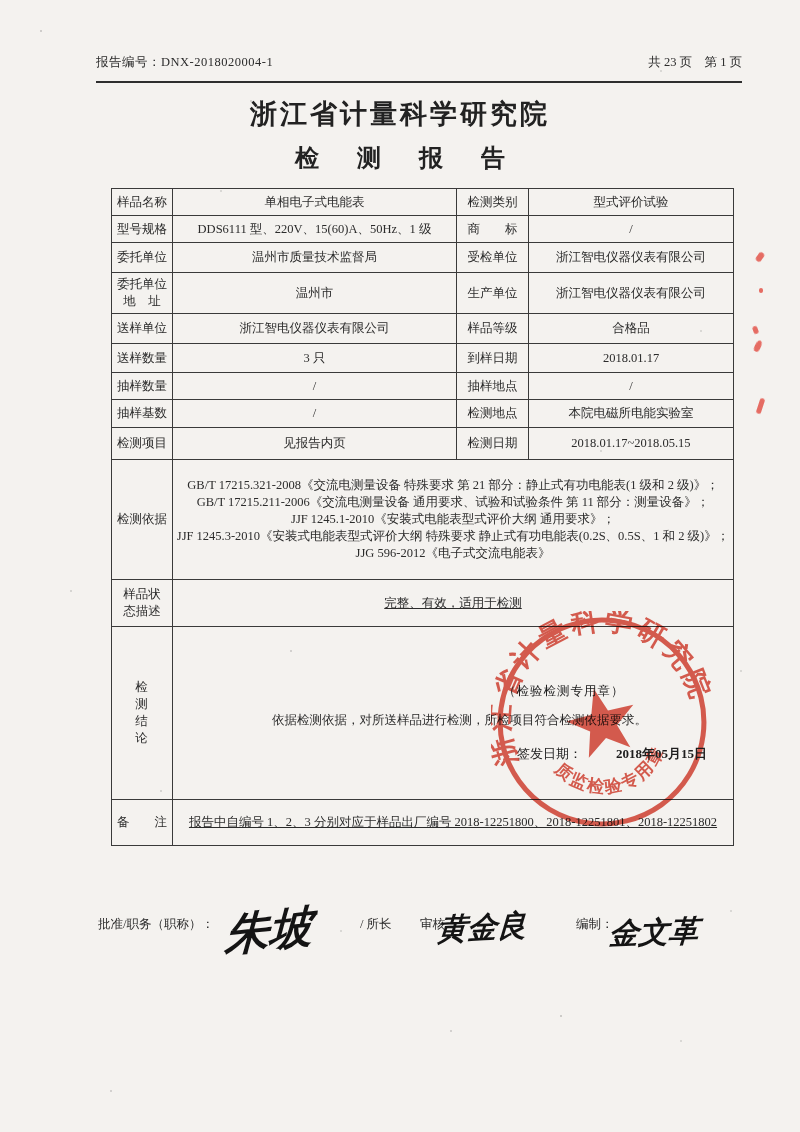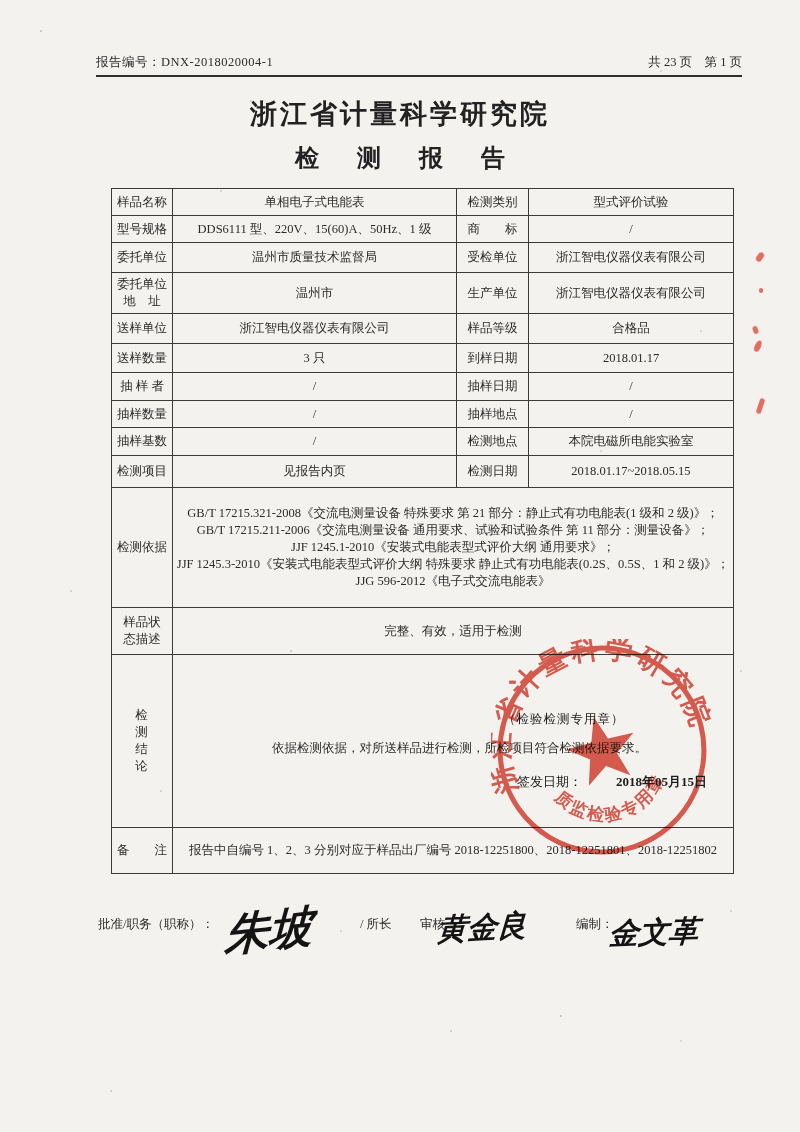--- a/index.html
+++ b/index.html
@@ -16,33 +16,33 @@
     box-shadow: 210px 70px 0 rgba(70,70,70,.22), 620px 40px 0 rgba(70,70,70,.2),
       80px 330px 0 rgba(70,70,70,.25), 560px 420px 0 rgba(70,70,70,.2),
       30px 560px 0 rgba(70,70,70,.22), 250px 620px 0 rgba(70,70,70,.25),
       660px 300px 0 rgba(70,70,70,.2), 120px 760px 0 rgba(70,70,70,.22),
       410px 1000px 0 rgba(70,70,70,.25), 640px 1010px 0 rgba(70,70,70,.2),
       70px 1060px 0 rgba(70,70,70,.25), 300px 900px 0 rgba(70,70,70,.2),
       700px 640px 0 rgba(70,70,70,.2), 180px 160px 0 rgba(70,70,70,.2),
       520px 985px 0 rgba(70,70,70,.3), 690px 880px 0 rgba(70,70,70,.2);}
   
   .hdr{position:absolute;left:96px;right:58px;top:54px;display:flex;justify-content:space-between;
-       align-items:flex-end;border-bottom:2.5px solid #2e2e2e;padding-bottom:4px;font-size:12.5px;}
+       align-items:flex-end;border-bottom:2.5px solid #2e2e2e;padding-bottom:10px;font-size:12.5px;}
   .hdr .left span{letter-spacing:.5px;}
   .org-title{position:absolute;top:96px;left:0;width:100%;text-align:center;
        font-size:27px;font-weight:bold;letter-spacing:3px;color:#222;}
   .report-title{position:absolute;top:142px;left:0;width:100%;text-align:center;
        font-size:24px;font-weight:bold;letter-spacing:16px;text-indent:16px;color:#222;}
   
   table.main{position:absolute;left:111px;top:188px;width:622px;border-collapse:collapse;
        font-size:12.5px;table-layout:fixed;}
   table.main td{border:1px solid #3a3a3a;text-align:center;vertical-align:middle;
        padding:1px 3px;line-height:1.35;color:#2b2b2b;}
   td.lab{white-space:pre-line;}
-  td.left{text-align:left;padding-left:10px;}
+  td.left{text-align:left;padding-left:10px;text-decoration:underline;}
   tr.r1{height:27px}tr.r2{height:27px}tr.r3{height:41px}tr.r4{height:30px}tr.r5{height:41px}
   tr.r6{height:30px}tr.r7{height:29px}tr.r8{height:28px}tr.r9{height:27px}tr.r10{height:28px}
   tr.r11{height:32px}tr.r12{height:120px}tr.r13{height:47px}tr.r14{height:173px}tr.r15{height:46px}
   td.basis{white-space:pre-line;text-align:left;padding:6px 8px;line-height:1.55;vertical-align:top;}
   td.vlab{line-height:1.85;letter-spacing:1px;}
   td.concl{position:relative;vertical-align:top;text-align:left;overflow:visible;}
   .concl-text{padding:14px 26px 0 14px;text-indent:2em;line-height:1.5;}
   .seal-note{position:absolute;left:330px;top:56px;font-size:12.5px;color:#1d1d1d;z-index:3;letter-spacing:1px;}
   .issue-line{position:absolute;left:344px;top:118px;z-index:3;font-size:13px;color:#1d1d1d;}
   .issue-line .date{margin-left:34px;font-weight:bold;}
@@ -121,26 +121,20 @@
       <td class="lab">送样单位</td>
       <td>浙江智电仪器仪表有限公司</td>
       <td class="lab">样品等级</td>
       <td>合格品</td>
     </tr>
     <tr class="r7">
       <td class="lab">送样数量</td>
       <td>3 只</td>
       <td class="lab">到样日期</td>
       <td>2018.01.17</td>
-    </tr>
-    <tr class="r8">
-      <td class="lab">抽 样 者</td>
-      <td>/</td>
-      <td class="lab">抽样日期</td>
-      <td>/</td>
     </tr>
     <tr class="r9">
       <td class="lab">抽样数量</td>
       <td>/</td>
       <td class="lab">抽样地点</td>
       <td>/</td>
     </tr>
     <tr class="r10">
       <td class="lab">抽样基数</td>
       <td>/</td>

